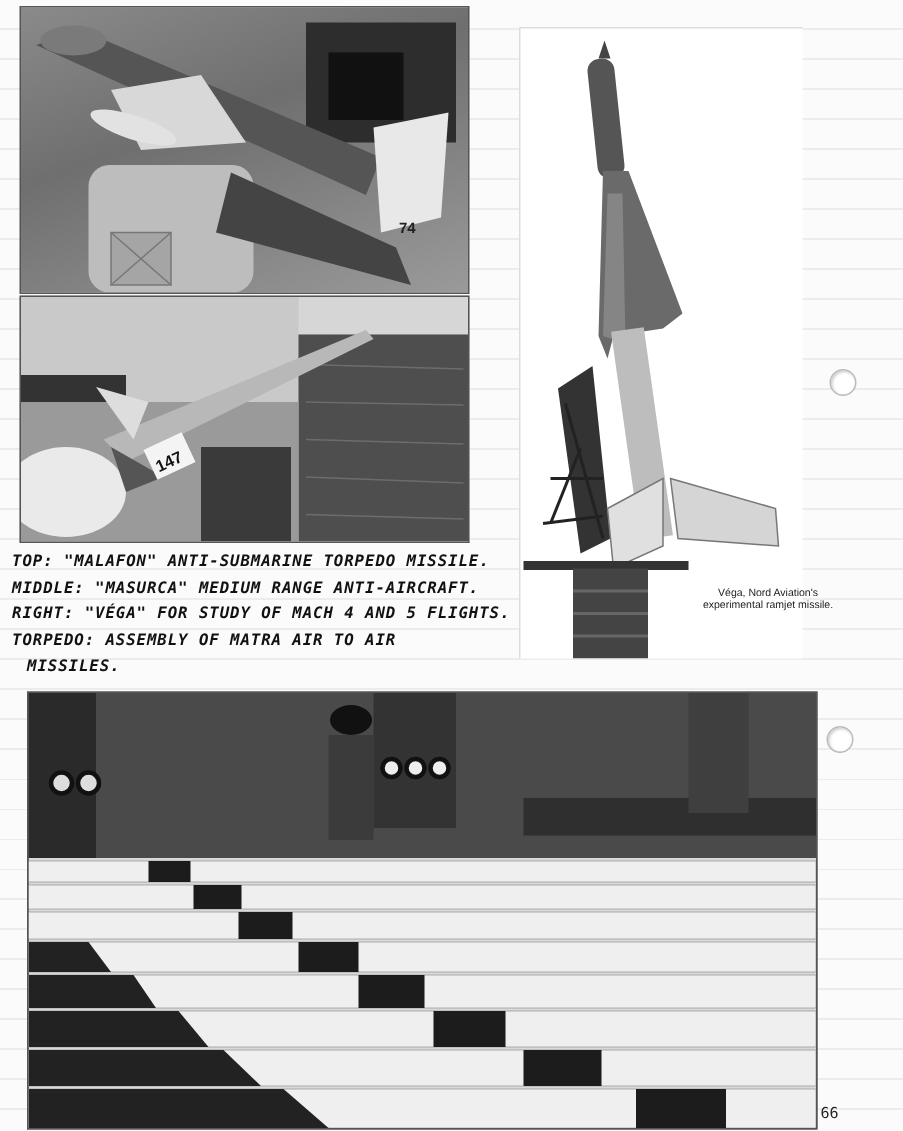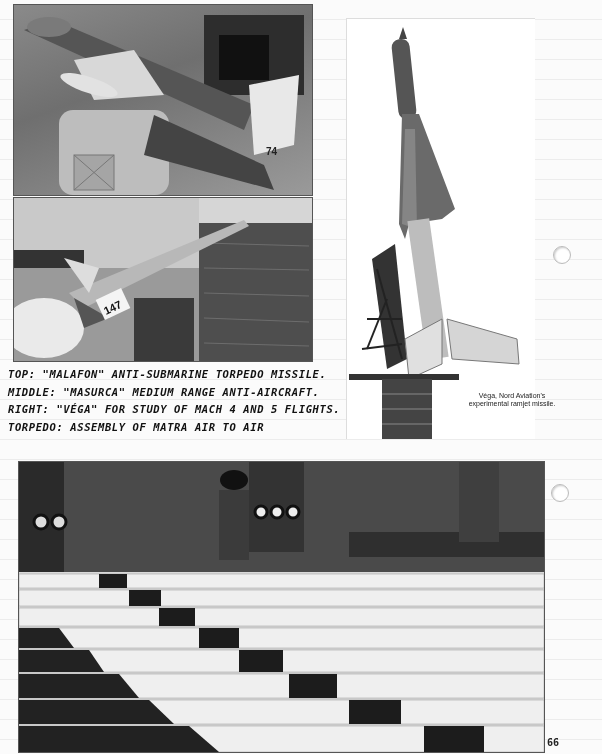--- a/index.html
+++ b/index.html
@@ -8,21 +8,21 @@
   .lines{position:absolute;inset:0;
     background-image:repeating-linear-gradient(to bottom, transparent 0 19px, #ececec 19px 20px);}
   .photo{position:absolute;overflow:hidden;border:1px solid #555;}
   .caption-hand{position:absolute;left:8px;top:366px;width:340px;
     font-family:"DejaVu Sans Mono",monospace;font-size:10.5px;font-style:italic;font-weight:bold;
     letter-spacing:0.6px;line-height:17.5px;color:#111;}
   .caption-hand div{white-space:nowrap;}
   .vega-caption{position:absolute;left:452px;top:392px;width:120px;text-align:center;
     font-family:"Liberation Sans",sans-serif;font-size:7px;line-height:8px;color:#222;}
   .page-num{position:absolute;left:547px;top:737px;font-family:"DejaVu Sans Mono",monospace;
-    font-size:10px;font-weight:bold;color:#222;text-align:right;}
+    font-size:10px;font-weight:normal;color:#222;text-align:right;}
   .hole{position:absolute;width:16px;height:16px;border-radius:50%;
     border:1px solid #bbb;background:#fff;box-shadow:inset 1px 1px 2px #ccc;}
   .vega-panel{position:absolute;left:346px;top:18px;width:188px;height:420px;background:#fff;
     border-left:1px solid #ddd;border-top:1px solid #ddd;}
 </style>
 </head>
 <body>
 
 <div class="lines"></div>
 
@@ -98,20 +98,21 @@
 <div class="vega-caption">
   <div>Véga, Nord Aviation's</div>
   <div>experimental ramjet missile.</div>
 </div>
 
 <div class="caption-hand">
   <div>TOP: "MALAFON" ANTI-SUBMARINE TORPEDO MISSILE.</div>
   <div>MIDDLE: "MASURCA" MEDIUM RANGE ANTI-AIRCRAFT.</div>
   <div>RIGHT: "VÉGA" FOR STUDY OF MACH 4 AND 5 FLIGHTS.</div>
   <div>TORPEDO: ASSEMBLY OF MATRA AIR TO AIR</div>
+  <div style="padding-left:10px;">  MISSILES.</div>
 </div>
 
 <div class="photo" style="left:18px;top:461px;width:525px;height:290px;background:#5b5b5b;">
   <svg width="525" height="290" viewBox="0 0 525 290">
     <rect x="0" y="0" width="525" height="110" fill="#4a4a4a"></rect>
     <rect x="0" y="0" width="45" height="110" fill="#2a2a2a"></rect>
     <circle cx="22" cy="60" r="7" fill="#ddd" stroke="#111" stroke-width="3"></circle>
     <circle cx="40" cy="60" r="7" fill="#ddd" stroke="#111" stroke-width="3"></circle>
     <rect x="230" y="0" width="55" height="90" fill="#333"></rect>
     <circle cx="242" cy="50" r="6" fill="#eee" stroke="#111" stroke-width="3"></circle>

